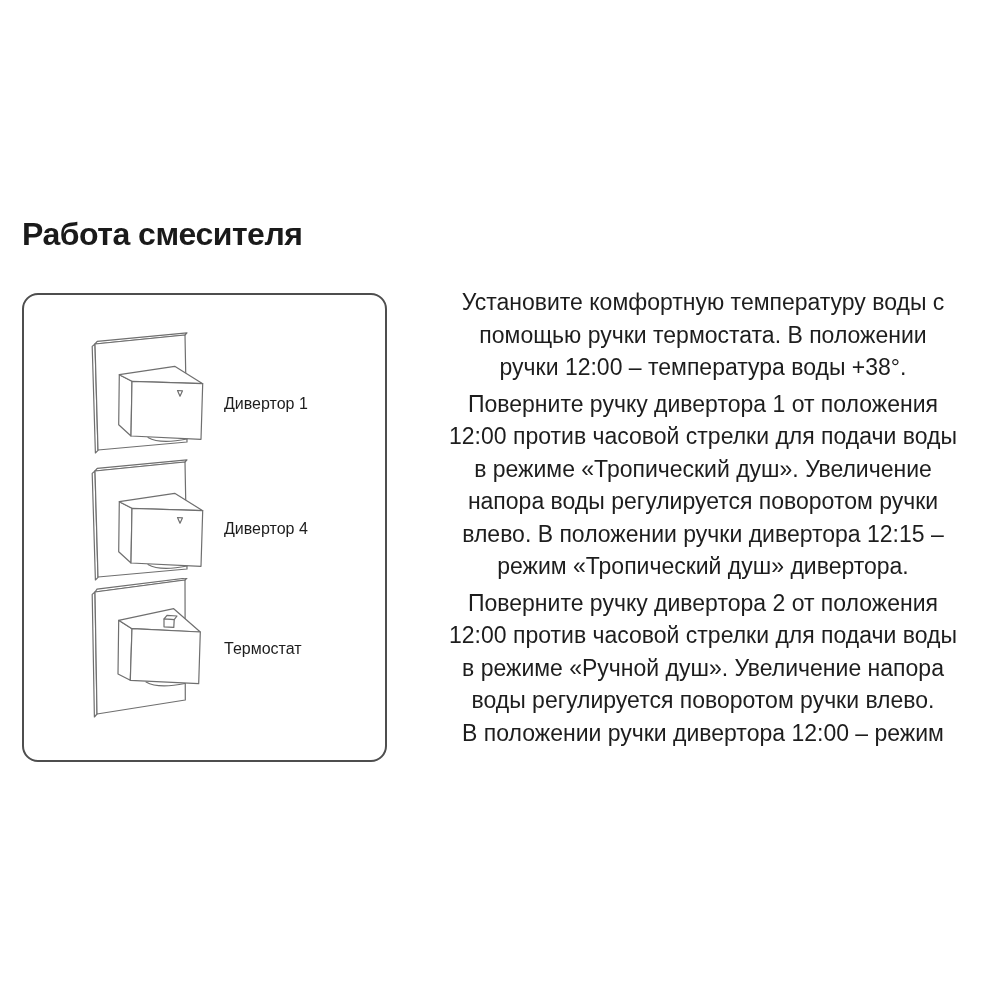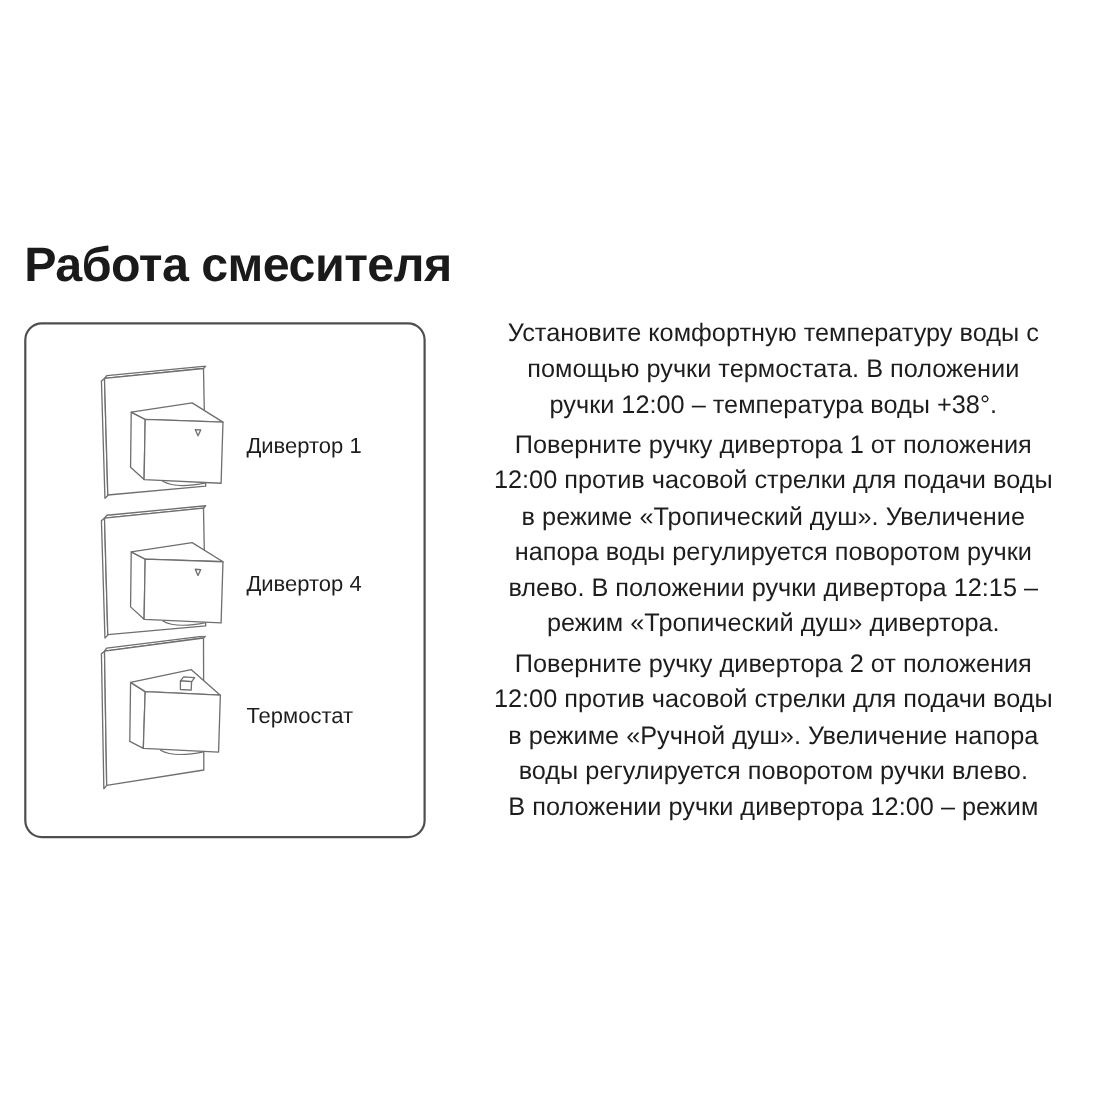--- a/index.html
+++ b/index.html
@@ -14,21 +14,21 @@
     background: #ffffff;
     font-family: "Liberation Sans", sans-serif;
     color: #1d1d1d;
     overflow: hidden;
   }
   .title {
     position: absolute;
     left: 22px;
     top: 216px;
     margin: 0;
-    font-size: 44px;
+    font-size: 32px;
     font-weight: 700;
     letter-spacing: -0.5px;
     color: #1a1a1a;
     white-space: nowrap;
   }
   .panel {
     position: absolute;
     left: 22px;
     top: 293px;
     width: 365px;
@@ -53,21 +53,21 @@
   }
   .draw-open {
     fill: none;
     stroke: #6f6f6f;
     stroke-width: 1.1;
     stroke-linejoin: round;
     stroke-linecap: round;
   }
   .knob-label {
     position: absolute;
-    font-size: 20px;
+    font-size: 16px;
     line-height: 1.15;
     color: #1d1d1d;
     white-space: nowrap;
   }
   .instructions {
     position: absolute;
     left: 433px;
     top: 286px;
     width: 540px;
   }

